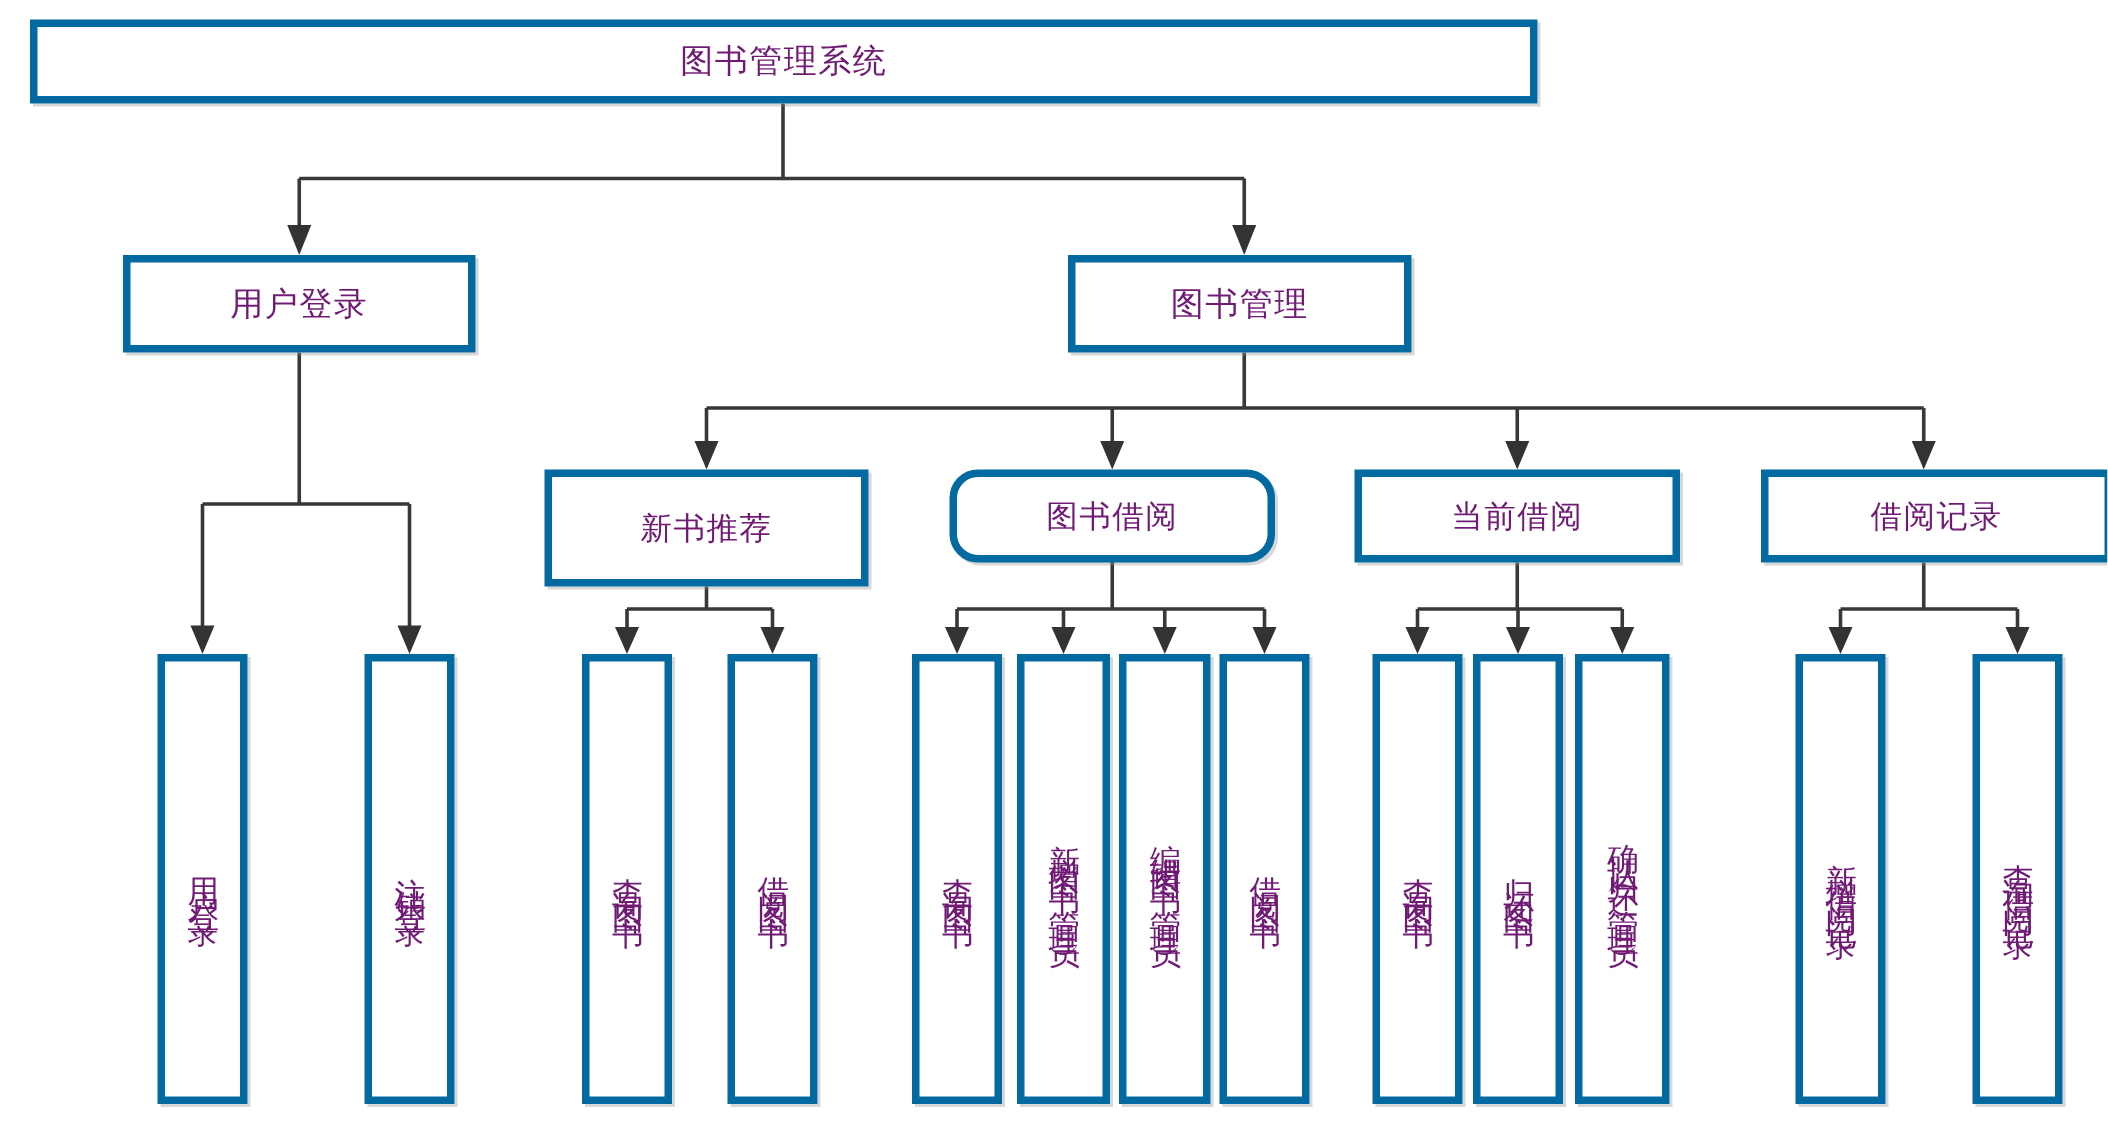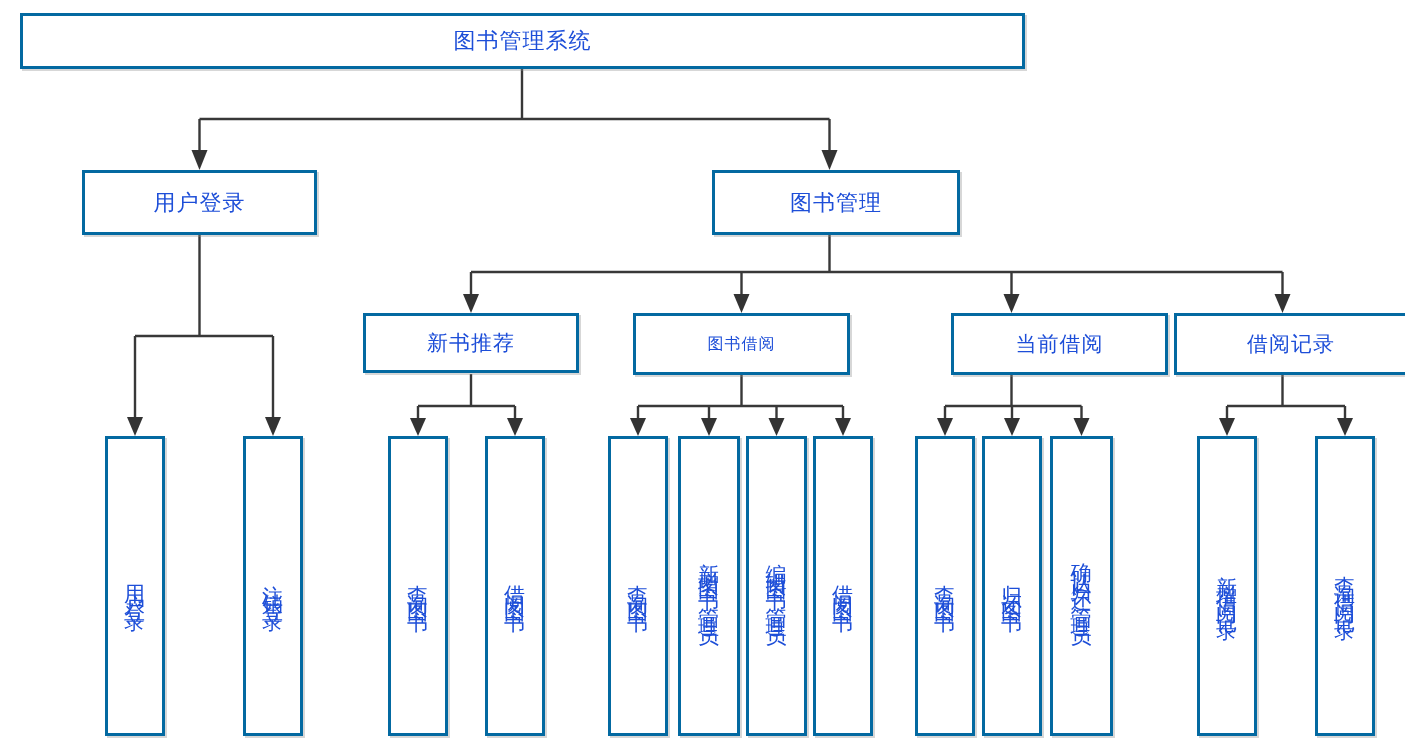--- a/index.html
+++ b/index.html
@@ -23,26 +23,26 @@
     fill: none;
   }
   .wires polygon {
     fill: #333333;
     stroke: none;
   }
   .node {
     position: absolute;
     box-sizing: border-box;
     background: #ffffff;
-    border: 3px solid #0369a1;
+    border: 5px solid #0369a1;
     box-shadow: 2px 2px 0 rgba(140,140,140,0.35);
     display: flex;
     align-items: center;
     justify-content: center;
-    color: #1d4ed8;
+    color: #701a75;
     z-index: 2;
   }
   .hbox { font-size: 22px; letter-spacing: 1px; }
   .vbox { top: 436px; height: 300px; font-size: 21px; }
   .vbox .vtext {
     writing-mode: vertical-rl;
     text-orientation: mixed;
     letter-spacing: 9px;
     line-height: 1;
     white-space: nowrap;
@@ -106,31 +106,31 @@
     </g>
   </svg>
 
   <div class="node hbox" style="left:20px; top:13px; width:1005px; height:56px;">
     <span>图书管理系统</span>
   </div>
 
   <div class="node hbox" style="left:82px; top:170px; width:235px; height:65px;">
     <span>用户登录</span>
   </div>
-  <div class="node hbox" style="left:712px; top:170px; width:248px; height:65px;">
+  <div class="node hbox" style="left:712px; top:170px; width:229px; height:65px;">
     <span>图书管理</span>
   </div>
 
-  <div class="node hbox" style="left:363px; top:313px; width:216px; height:60px; font-size:21px;">
+  <div class="node hbox" style="left:363px; top:313px; width:216px; height:78px; font-size:21px;">
     <span>新书推荐</span>
   </div>
-  <div class="node hbox" style="left:633px; top:313px; width:217px; height:62px; font-size:16px;">
+  <div class="node hbox" style="left:633px; top:313px; width:217px; height:62px; font-size:21px;border-radius:19px;">
     <span>图书借阅</span>
   </div>
-  <div class="node hbox" style="left:903px; top:313px; width:217px; height:62px; font-size:21px;margin-left:48px;">
+  <div class="node hbox" style="left:903px; top:313px; width:217px; height:62px; font-size:21px;">
     <span>当前借阅</span>
   </div>
   <div class="node hbox" style="left:1174px; top:313px; width:234px; height:62px; font-size:21px;">
     <span>借阅记录</span>
   </div>
 
   <div class="node vbox" style="left:105px; width:60px;">
     <span class="vtext">用户登录</span>
   </div>
   <div class="node vbox" style="left:243px; width:60px;">

